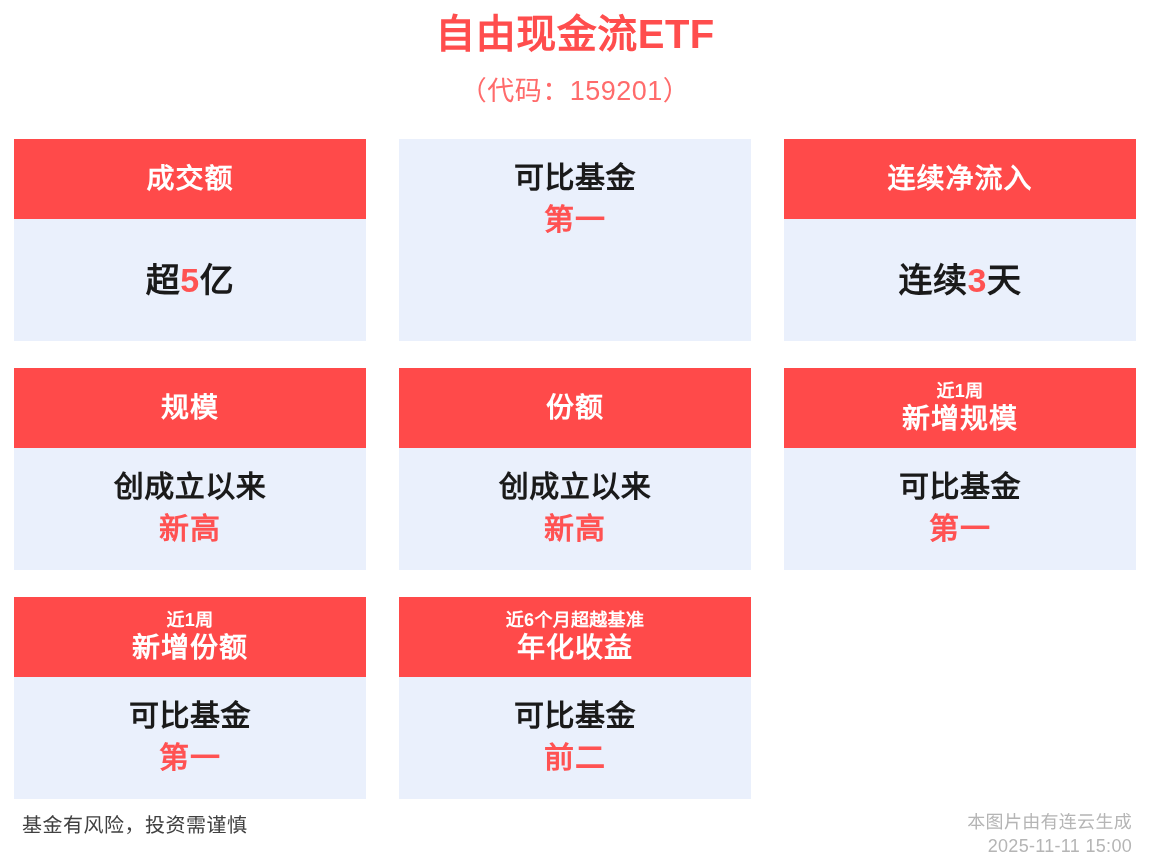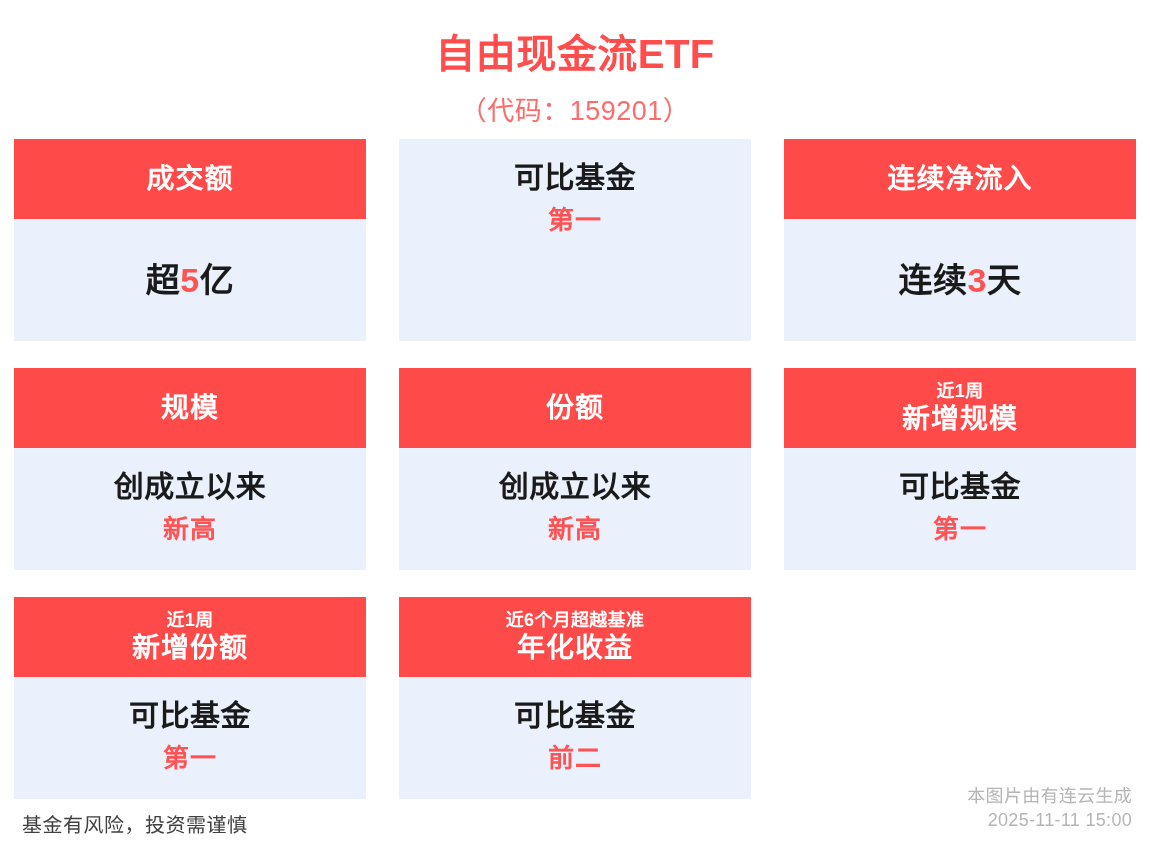--- a/index.html
+++ b/index.html
@@ -12,21 +12,21 @@
     height: 860px;
     background: #FFFFFF;
     font-family: "Liberation Sans", "DejaVu Sans", sans-serif;
     overflow: hidden;
     position: relative;
   }
 
   
   .title-block {
     width: 100%;
-    padding-top: 28px;
+    padding-top: 8px;
     text-align: center;
     box-sizing: border-box;
   }
   .main-title {
     color: #FF4D4D;
     font-size: 40px;
     font-weight: 700;
     line-height: 52px;
     letter-spacing: 0.5px;
   }
@@ -92,21 +92,21 @@
     padding: 0 6px;
   }
   .card-body .line-a {
     font-size: 30px;
     font-weight: 700;
     color: #1A1A1A;
     line-height: 40px;
     letter-spacing: 0.5px;
   }
   .card-body .line-b {
-    font-size: 26px;
+    font-size: 30px;
     font-weight: 700;
     color: #FF5252;
     line-height: 44px;
     letter-spacing: 1px;
   }
   
   .card-body.one-line .line-a {
     font-size: 34px;
     line-height: 46px;
   }
@@ -123,21 +123,21 @@
     left: 22px;
     bottom: 22px;
     color: #404040;
     font-size: 20px;
     line-height: 26px;
     letter-spacing: 0.5px;
   }
   .footer-right {
     position: absolute;
     right: 18px;
-    bottom: 28px;
+    bottom: 2px;
     text-align: right;
     color: #B5B5B5;
     font-size: 18px;
     line-height: 24px;
     letter-spacing: 0.3px;
   }
 </style>
 </head>
 <body>
 

